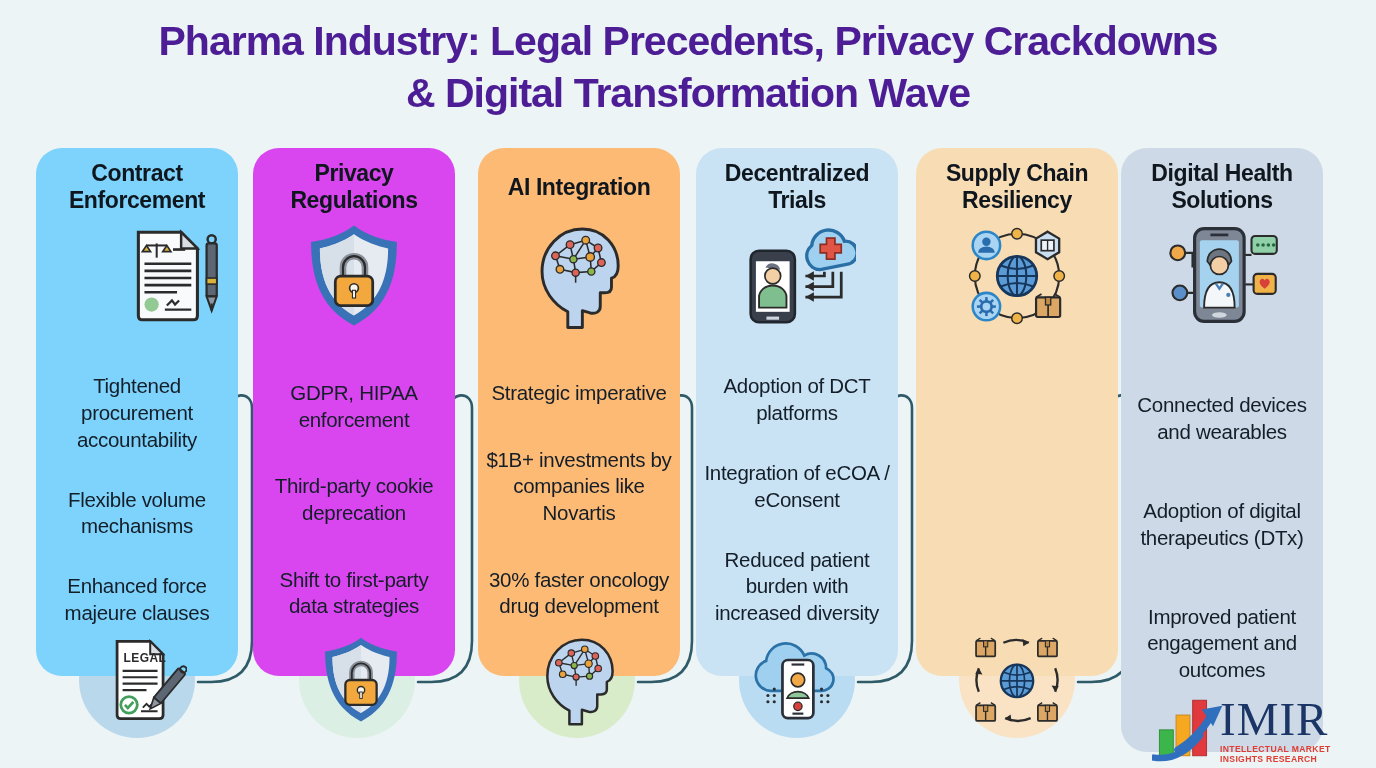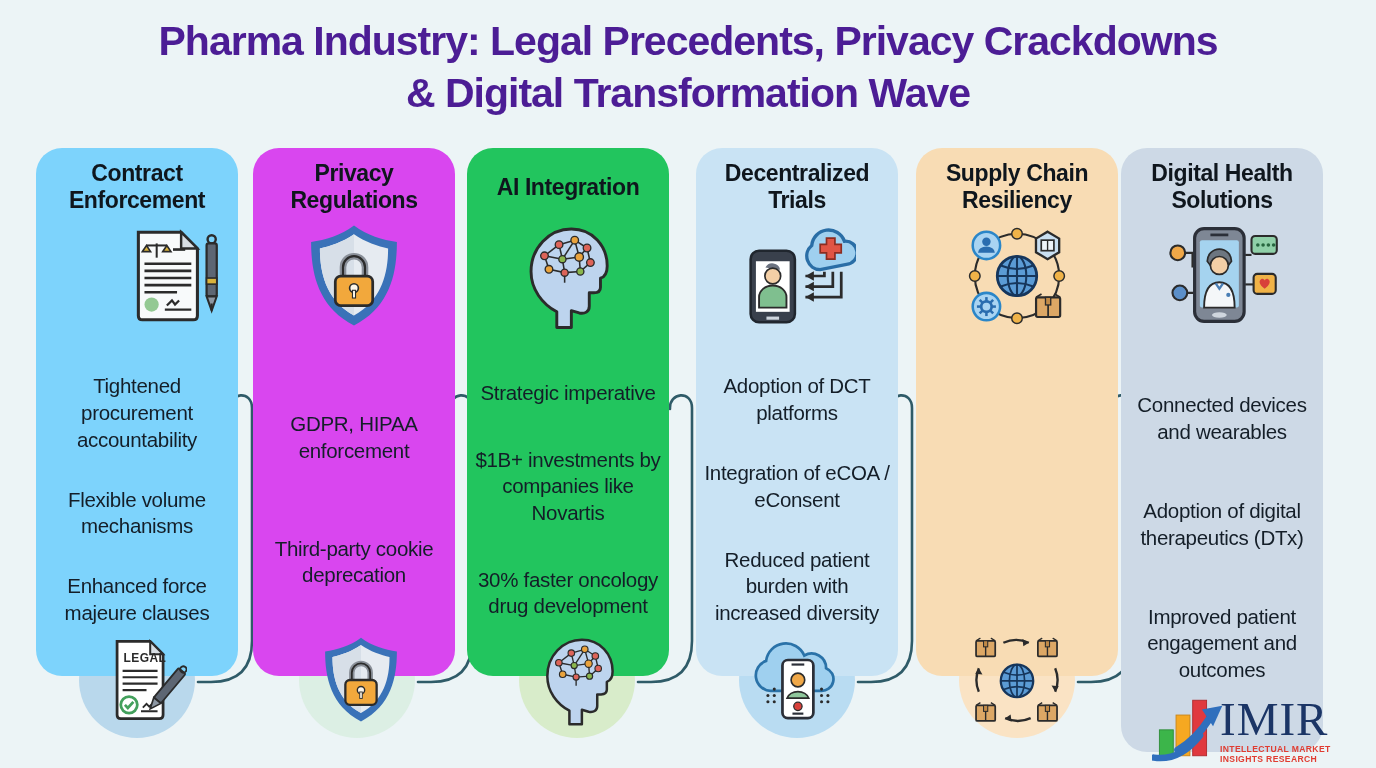--- a/index.html
+++ b/index.html
@@ -8,21 +8,21 @@
   
   .main-title{position:absolute;top:16px;left:0;width:1376px;text-align:center;
     color:#4c1d95;font-weight:700;font-size:41px;line-height:1.26;letter-spacing:-1px;}
   
   .connectors{position:absolute;left:0;top:0;pointer-events:none;}
   
   .card{position:absolute;top:148px;width:202px;height:528px;border-radius:26px;
         display:flex;flex-direction:column;align-items:center;box-sizing:border-box;padding:0 8px;}
   .c1{left:36px;background:#7dd3fc;align-items:flex-end;}
   .c2{left:253px;background:#d946ef;}
-  .c3{left:467px;background:#22c55e;}
+  .c3{left:478px;background:#fdba74;}
   .c4{left:696px;background:#c9e3f4;}
   .c5{left:916px;background:#f8dcb4;}
   .c6{left:1121px;background:#cdd9e6;height:604px;}
   .card-title{margin-top:12px;font-size:23px;font-weight:700;color:#0f161d;
       text-align:center;line-height:1.16;letter-spacing:-0.4px;min-height:54px;
       display:flex;align-items:center;justify-content:center;}
   .hicon{height:120px;display:flex;align-items:center;justify-content:center;margin-top:2px;}
   .bullets{flex:1;width:100%;display:flex;flex-direction:column;
       justify-content:space-evenly;padding:4px 0 16px 0;}
   .bullet{font-size:20.5px;line-height:1.3;color:#141e28;text-align:center;letter-spacing:-0.3px;}
@@ -174,20 +174,21 @@
   <div class="card c2">
     <div class="card-title">Privacy Regulations</div>
     <div class="hicon">
       <svg width="110" height="110" viewBox="0 0 100 100">
           <use href="#sym-shield"></use>
         </svg>
     </div>
     <div class="bullets">
       <div class="bullet">GDPR, HIPAA enforcement</div>
       <div class="bullet">Third-party cookie deprecation</div>
+      <div class="bullet">Shift to first-party data strategies</div>
     </div>
   </div>
 
   <div class="card c3">
     <div class="card-title">AI Integration</div>
     <div class="hicon">
       <svg width="112" height="112" viewBox="0 0 100 100">
           <use href="#sym-head"></use>
         </svg>
     </div>

